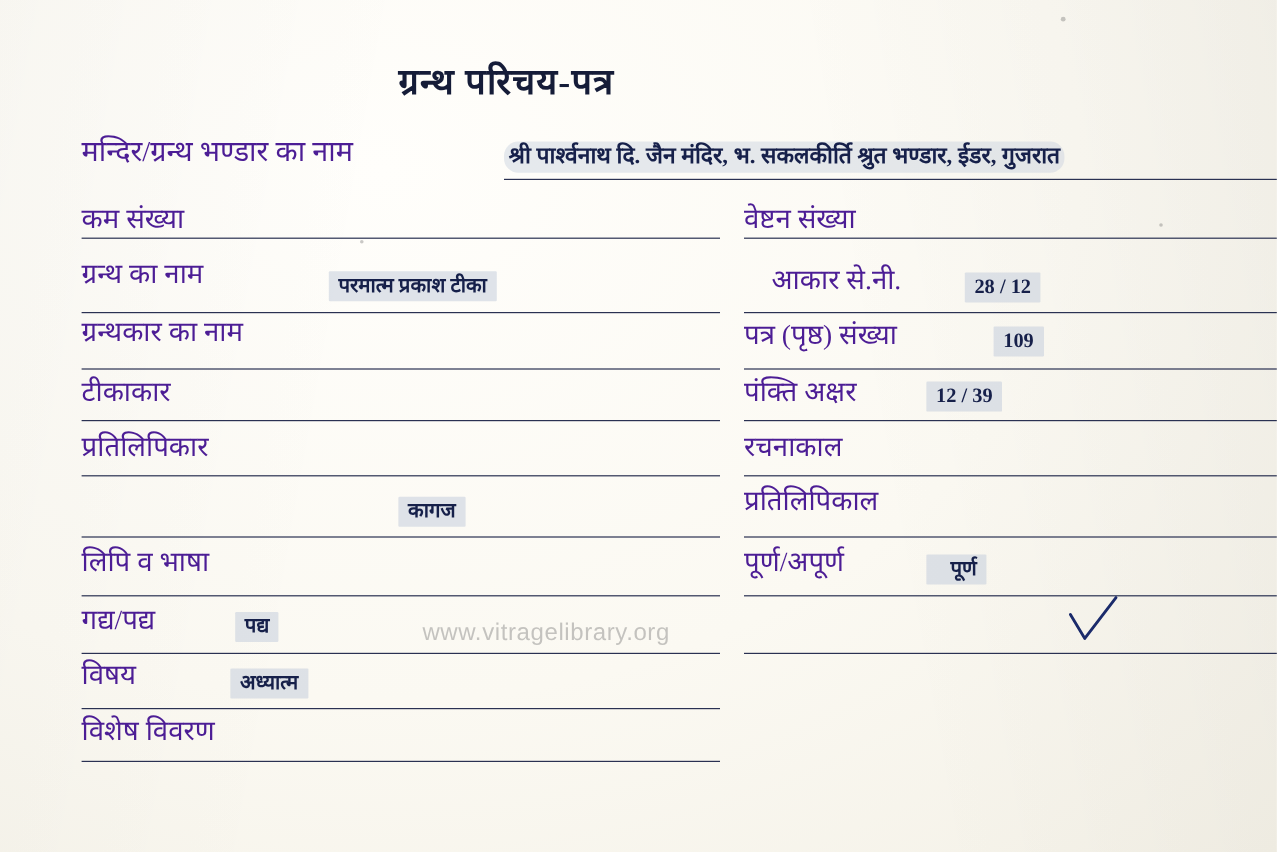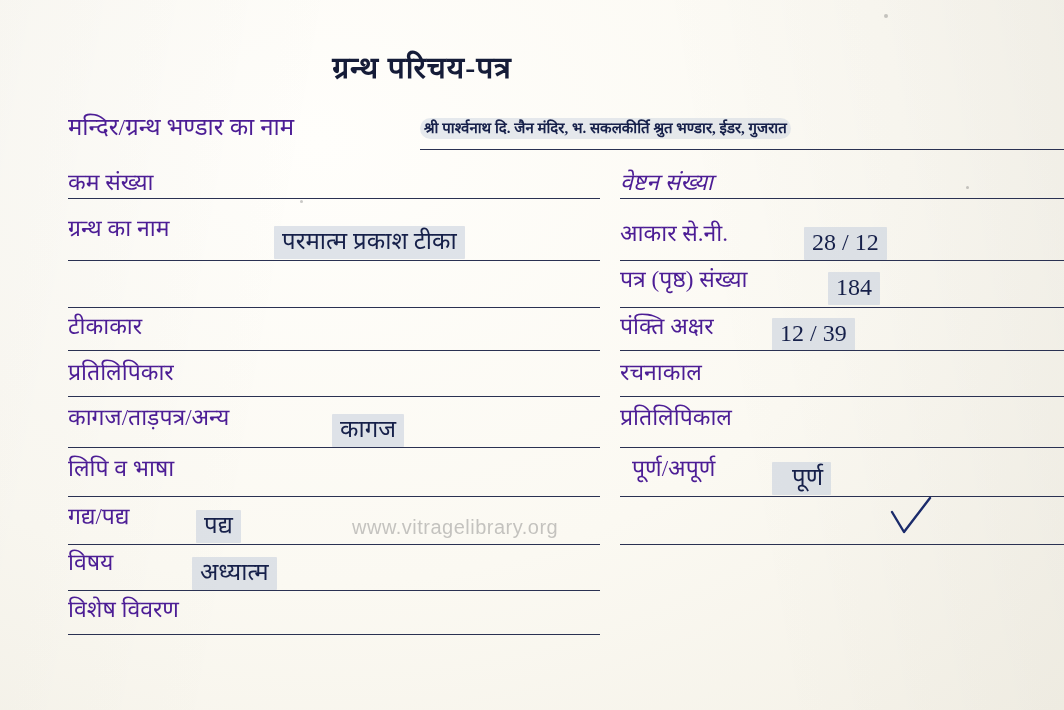--- a/index.html
+++ b/index.html
@@ -61,32 +61,32 @@
   
   .rule {
     position: absolute;
     height: 0;
     border-bottom: 1.6px solid #2a3152;
   }
 
   
   .val {
     position: absolute;
-    font-size: 24px;
-    font-weight: 400;
+    font-size: 17px;
+    font-weight: 700;
     color: #16204a;
     background: rgba(197, 205, 221, 0.55);
     padding: 2px 8px 3px 8px;
     white-space: nowrap;
     line-height: 1.15;
     border-radius: 1px;
   }
   .val.temple {
     font-weight: 600;
-    font-size: 15px;
+    font-size: 19px;
     background: rgba(200, 208, 222, 0.45);
     padding: 2px 4px;
     border-radius: 12px;
   }
 
   
   .checkmark {
     position: absolute;
     width: 46px;
     height: 40px;
@@ -126,68 +126,68 @@
   <div class="val temple" style="top:118px; left:420px;">श्री पार्श्वनाथ दि. जैन मंदिर, भ. सकलकीर्ति श्रुत भण्डार, ईडर, गुजरात</div>
   <div class="rule" style="top:149px; left:420px; width:644px;"></div>
 
   <div class="lbl" style="top:171px; left:68px;">कम संख्या</div>
   <div class="rule" style="top:198px; left:68px; width:532px;"></div>
 
   <div class="lbl" style="top:217px; left:68px;">ग्रन्थ का नाम</div>
   <div class="val" style="top:226px; left:274px;">परमात्म प्रकाश टीका</div>
   <div class="rule" style="top:260px; left:68px; width:532px;"></div>
 
+  <div class="lbl" style="top:265px; left:68px;">ग्रन्थकार का नाम</div>
   <div class="rule" style="top:307px; left:68px; width:532px;"></div>
 
   <div class="lbl" style="top:315px; left:68px;">टीकाकार</div>
   <div class="rule" style="top:350px; left:68px; width:532px;"></div>
 
   <div class="lbl" style="top:361px; left:68px;">प्रतिलिपिकार</div>
   <div class="rule" style="top:396px; left:68px; width:532px;"></div>
 
-  <div class="lbl" style="top:406px; left:68px;">कागज/ताड़पत्र/अन्य</div>
   <div class="val" style="top:414px; left:332px;">कागज</div>
   <div class="rule" style="top:447px; left:68px; width:532px;"></div>
 
   <div class="lbl" style="top:457px; left:68px;">लिपि व भाषा</div>
   <div class="rule" style="top:496px; left:68px; width:532px;"></div>
 
   <div class="lbl" style="top:505px; left:68px;">गद्य/पद्य</div>
   <div class="val" style="top:510px; left:196px;">पद्य</div>
   <div class="rule" style="top:544px; left:68px; width:532px;"></div>
 
   <div class="lbl" style="top:551px; left:68px;">विषय</div>
   <div class="val" style="top:557px; left:192px;">अध्यात्म</div>
   <div class="rule" style="top:590px; left:68px; width:532px;"></div>
 
   <div class="lbl" style="top:598px; left:68px;">विशेष विवरण</div>
   <div class="rule" style="top:634px; left:68px; width:532px;"></div>
 
-  <div class="lbl" style="top:171px; left:620px;font-style:italic;">वेष्टन संख्या</div>
+  <div class="lbl" style="top:171px; left:620px;">वेष्टन संख्या</div>
   <div class="rule" style="top:198px; left:620px; width:444px;"></div>
 
-  <div class="lbl" style="top:222px; left:620px;">आकार से.नी.</div>
+  <div class="lbl" style="top:222px; left:643px;">आकार से.नी.</div>
   <div class="val" style="top:227px; left:804px;">28 / 12</div>
   <div class="rule" style="top:260px; left:620px; width:444px;"></div>
 
   <div class="lbl" style="top:268px; left:620px;">पत्र (पृष्ठ) संख्या</div>
-  <div class="val" style="top:272px; left:828px;">184</div>
+  <div class="val" style="top:272px; left:828px;">109</div>
   <div class="rule" style="top:307px; left:620px; width:444px;"></div>
 
   <div class="lbl" style="top:315px; left:620px;">पंक्ति अक्षर</div>
   <div class="val" style="top:318px; left:772px;">12 / 39</div>
   <div class="rule" style="top:350px; left:620px; width:444px;"></div>
 
   <div class="lbl" style="top:361px; left:620px;">रचनाकाल</div>
   <div class="rule" style="top:396px; left:620px; width:444px;"></div>
 
   <div class="lbl" style="top:406px; left:620px;">प्रतिलिपिकाल</div>
   <div class="rule" style="top:447px; left:620px; width:444px;"></div>
 
-  <div class="lbl" style="top:457px; left:620px;margin-left:12px;">पूर्ण/अपूर्ण</div>
+  <div class="lbl" style="top:457px; left:620px;">पूर्ण/अपूर्ण</div>
   <div class="val" style="top:462px; left:772px;padding-left:20px;">पूर्ण</div>
   <div class="rule" style="top:496px; left:620px; width:444px;"></div>
 
   <svg class="checkmark" style="top:496px; left:888px;" viewBox="0 0 46 40">
     <path d="M4 16 L16 36 L42 2" fill="none" stroke="#1b2b6b" stroke-width="2.4" stroke-linecap="round" stroke-linejoin="round"></path>
   </svg>
   <div class="rule" style="top:544px; left:620px; width:444px;"></div>
 
   <div class="watermark">www.vitragelibrary.org</div>
 

